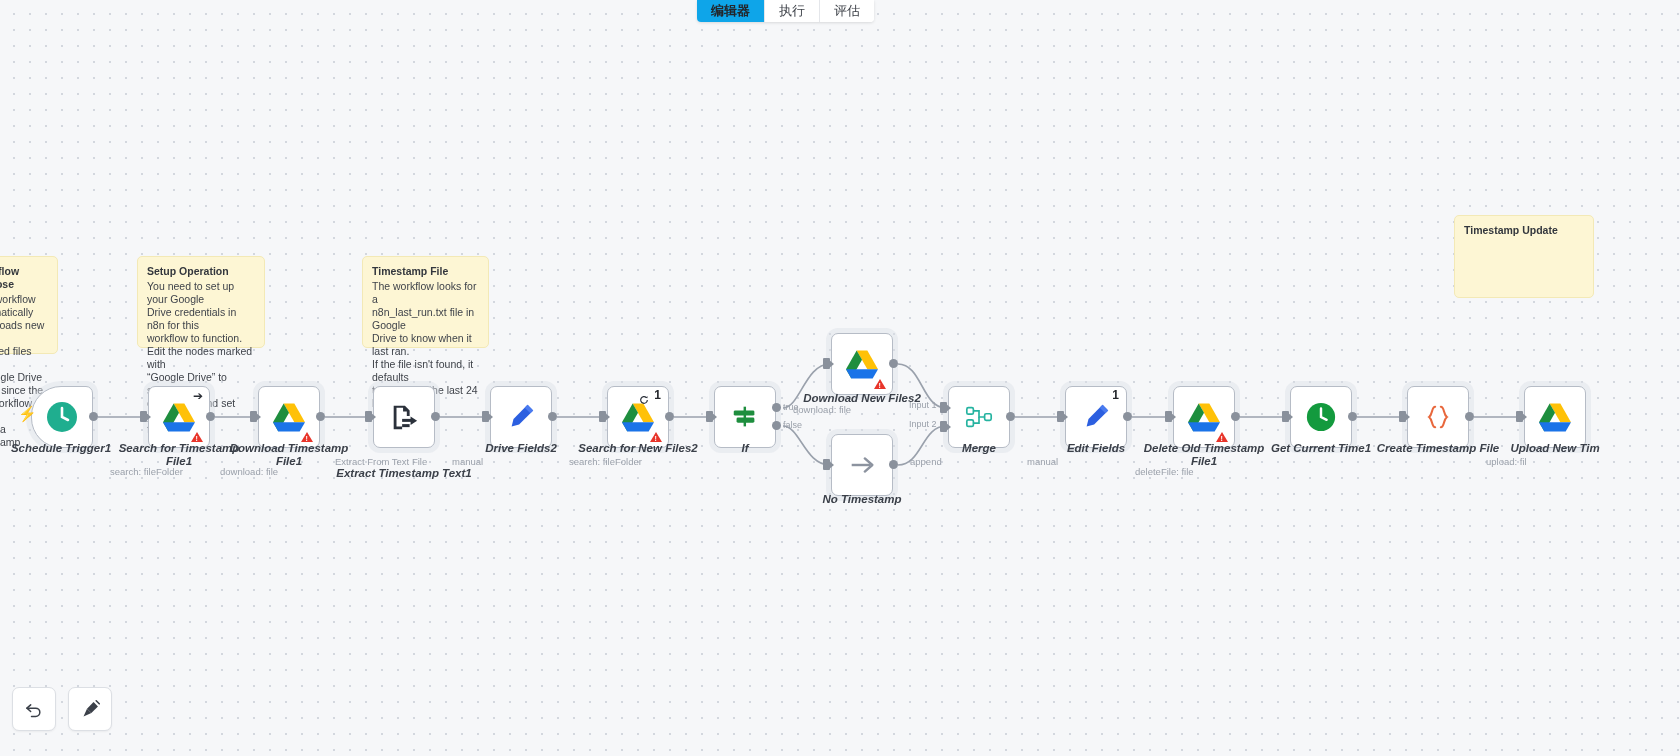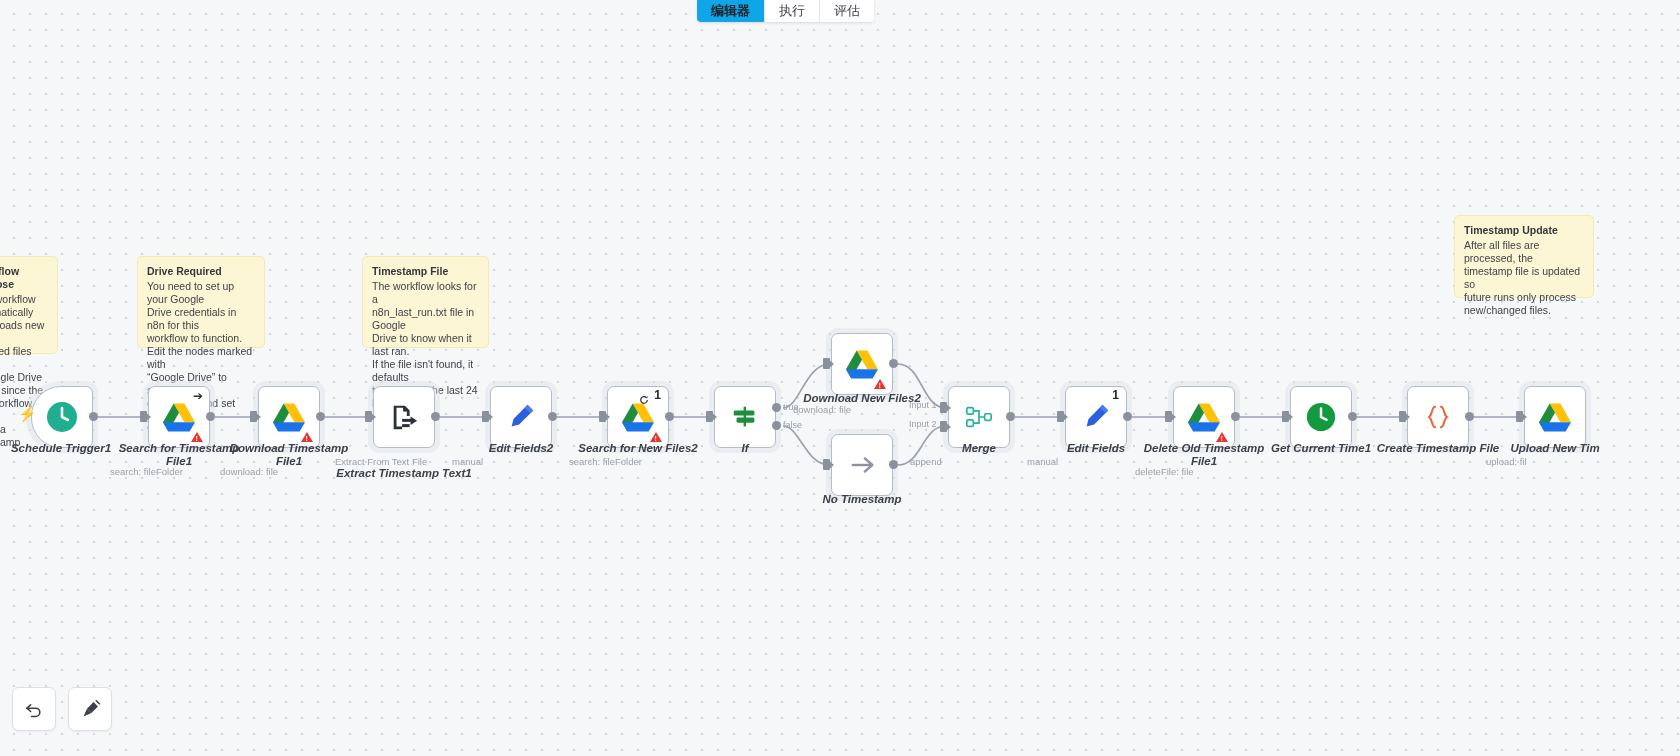--- a/index.html
+++ b/index.html
@@ -169,45 +169,41 @@
 automatically
 downloads new or
 updated files from
 a Google Drive
 folder since the
 last workflow run,
 using a timestamp</div>
   </div>
 
   <div class="sticky" style="left:137px; top:256px; width:128px; height:92px;">
-    <div class="st-title">Drive Required</div>
+    <div class="st-title">Setup Operation</div>
     <div class="st-body">You need to set up your Google
 Drive credentials in n8n for this
 workflow to function.
 Edit the nodes marked with
 “Google Drive” to select your
 credentials and set your target
 folder ID.</div>
   </div>
 
   <div class="sticky" style="left:362px; top:256px; width:127px; height:92px;">
     <div class="st-title">Timestamp File</div>
     <div class="st-body">The workflow looks for a
 n8n_last_run.txt file in Google
 Drive to know when it last ran.
 If the file isn't found, it defaults
 to files from the last 24 hours.</div>
   </div>
 
   <div class="sticky" style="left:1454px; top:215px; width:140px; height:83px;">
     <div class="st-title">Timestamp Update</div>
-    <div class="st-body">After all files are processed, the
-timestamp file is updated so
-future runs only process
-new/changed files.</div>
   </div>
 
   <svg id="edges">
     <g stroke="#9aa1ac" stroke-width="1.6" fill="none">
       <path d="M 98 417 L 147 417"></path>
       <path d="M 215 417 L 257 417"></path>
       <path d="M 325 417 L 372 417"></path>
       <path d="M 440 417 L 489 417"></path>
       <path d="M 557 417 L 606 417"></path>
       <path d="M 674 417 L 713 417"></path>
@@ -292,21 +288,21 @@
   <div class="node" style="left:490px; top:386px;">
     <span class="glyph">
       <svg width="30" height="30" viewBox="0 0 32 32">
         <path d="M23 3 l6 6 -15 15 -8 2 2 -8 Z" fill="#2c5fe0"></path>
         <path d="M23 3 l6 6 -3 3 -6 -6 Z" fill="#4a7bf0"></path>
       </svg>
     </span>
   </div>
   <div class="port in" style="left:482px; top:411px;"></div>
   <div class="port" style="left:548px; top:412px;"></div>
-  <div class="nlabel" style="left:452px; top:442px; width:138px;">Edit Fields2</div>
+  <div class="nlabel" style="left:452px; top:442px; width:138px;">Drive Fields2</div>
   <div class="nsub" style="left:452px; top:456px; width:138px;">manual</div>
 
   <div class="node" style="left:607px; top:386px;">
     <span class="corner-num">1</span>
     <span style="position:absolute; top:4px; right:19px;">
       <svg width="10" height="10" viewBox="0 0 12 12">
           <path d="M10 6 a4 4 0 1 1 -1.3 -3" stroke="#2b313b" stroke-width="1.4" fill="none"></path>
           <path d="M10.4 1.4 L10 4 L7.5 3.2 Z" fill="#2b313b"></path>
         </svg>
     </span>

